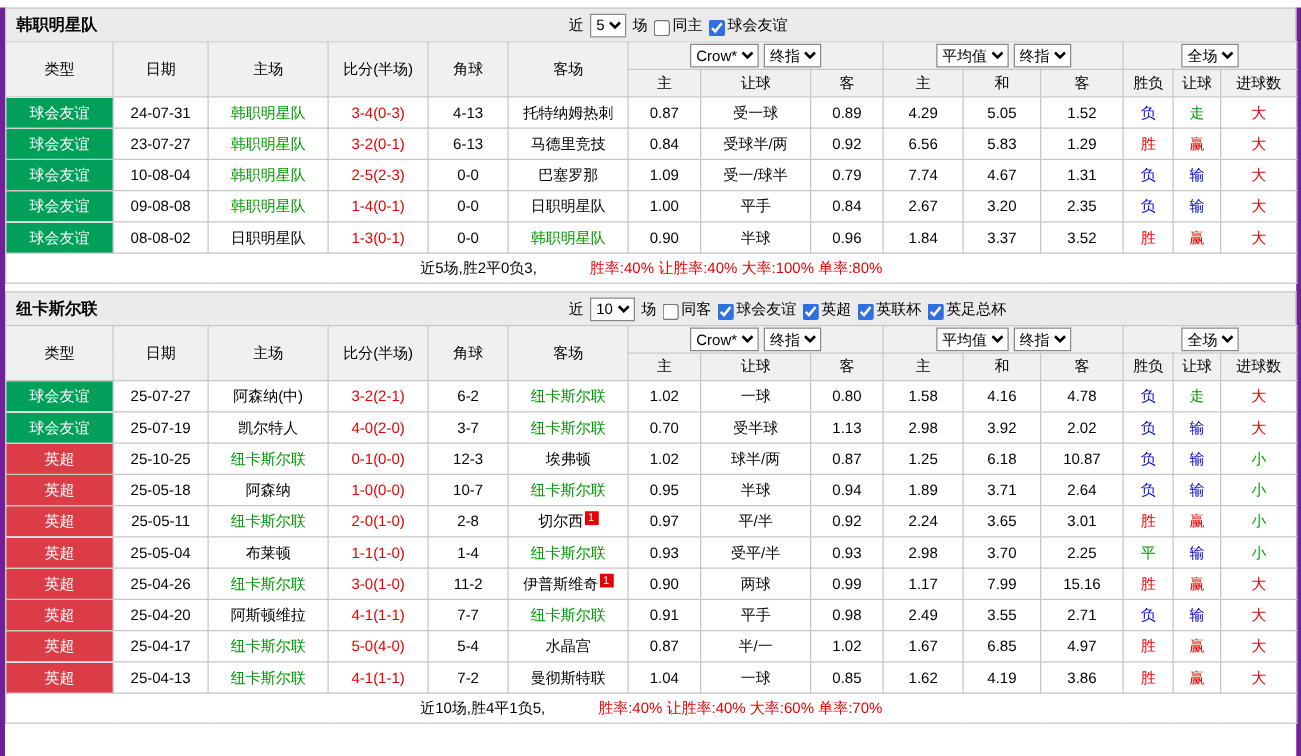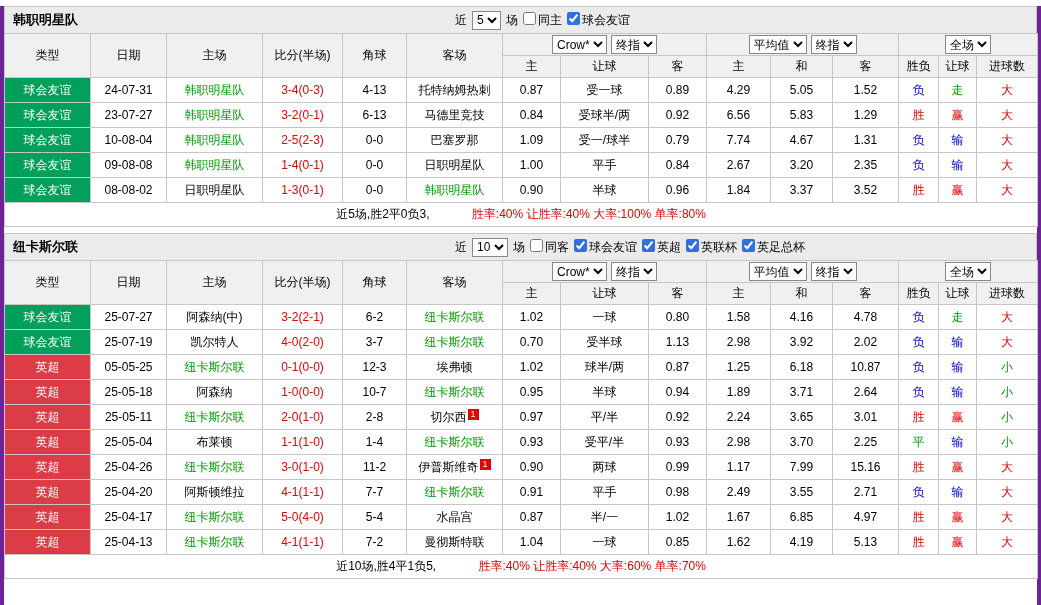--- a/index.html
+++ b/index.html
@@ -40,21 +40,21 @@
     background: #ebebeb;
     border: 1px solid #c6c6c6;
     border-bottom: none;
     display: flex;
     align-items: center;
     padding: 0 8px;
   }
   .team-name { font-weight: bold; font-size: 13px; }
   .filters { position: absolute; left: 450px; display: flex; align-items: center; gap: 5px; white-space: nowrap; }
   .filters select { height: 19px; font-size: 12px; border: 1px solid #888; background: #fff; }
-  .filters label { display: flex; align-items: flex-start; gap: 2px; cursor: pointer; }
+  .filters label { display: flex; align-items: flex-end; gap: 2px; cursor: pointer; }
   .filters input[type=checkbox] { width: 13px; height: 13px; margin: 0; accent-color: #2f6fe0; }
 
   table { width: 100%; border-collapse: collapse; table-layout: fixed; }
   th, td {
     border: 1px solid #c6c6c6;
     text-align: center;
     padding: 0 1px;
     height: 25px;
     overflow: hidden;
     white-space: nowrap;
@@ -340,21 +340,21 @@
               <td>1.13</td>
               <td>2.98</td>
               <td>3.92</td>
               <td>2.02</td>
               <td class="t-blue">负</td>
               <td class="t-blue">输</td>
               <td class="t-red">大</td>
             </tr>
             <tr>
               <td class="type-epl">英超</td>
-              <td>05-05-25</td>
+              <td>25-10-25</td>
               <td><span class="team-link team-focus">纽卡斯尔联</span></td>
               <td class="t-red">0-1(0-0)</td>
               <td>12-3</td>
               <td><span class="team-link">埃弗顿</span></td>
               <td>1.02</td>
               <td>球半/两</td>
               <td>0.87</td>
               <td>1.25</td>
               <td>6.18</td>
               <td>10.87</td>
@@ -469,21 +469,21 @@
               <td>25-04-13</td>
               <td><span class="team-link team-focus">纽卡斯尔联</span></td>
               <td class="t-red">4-1(1-1)</td>
               <td>7-2</td>
               <td><span class="team-link">曼彻斯特联</span></td>
               <td>1.04</td>
               <td>一球</td>
               <td>0.85</td>
               <td>1.62</td>
               <td>4.19</td>
-              <td>5.13</td>
+              <td>3.86</td>
               <td class="t-red">胜</td>
               <td class="t-red">赢</td>
               <td class="t-red">大</td>
             </tr>
             <tr>
               <td colspan="15" class="summary-cell"><span>近10场,胜4平1负5, </span><span class="summary-stats">胜率:40% 让胜率:40% 大率:60% 单率:70%</span></td>
             </tr>
           </tbody>
         </table>
       </section>

